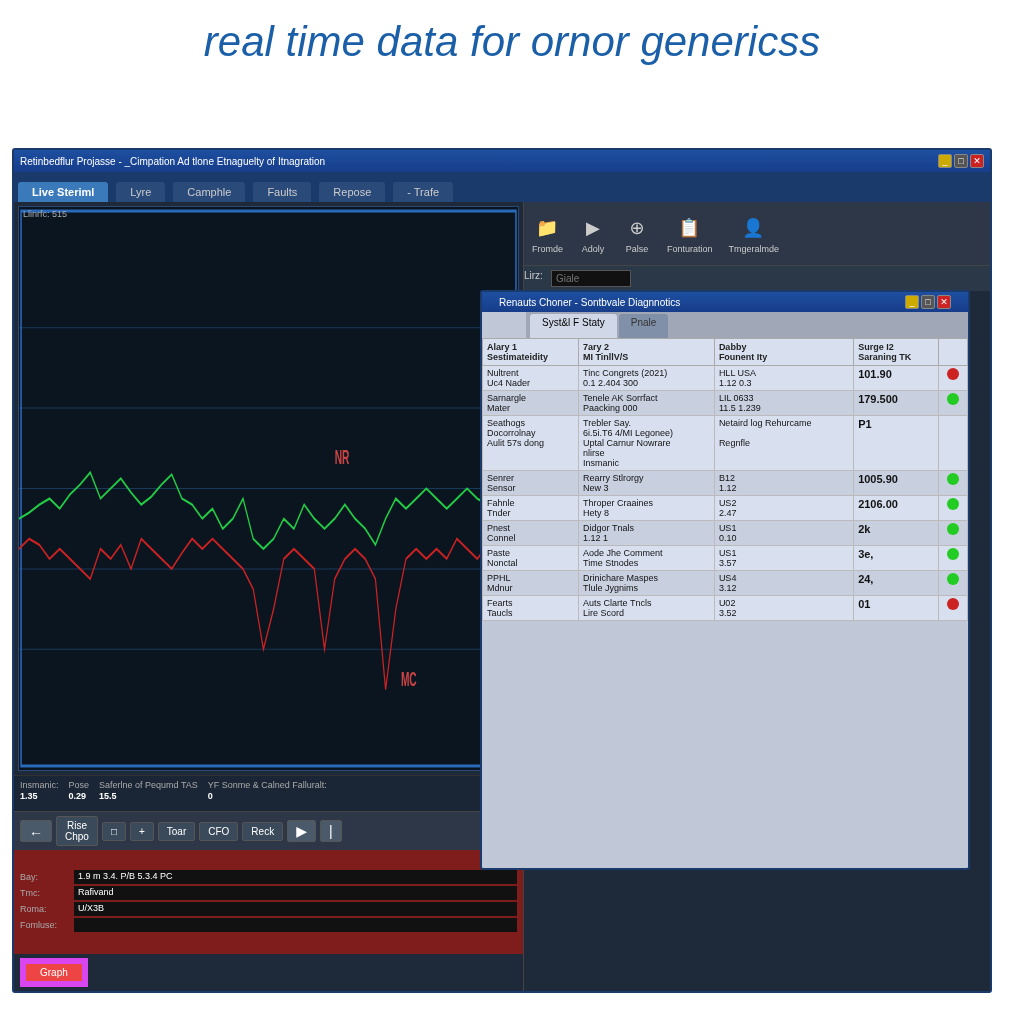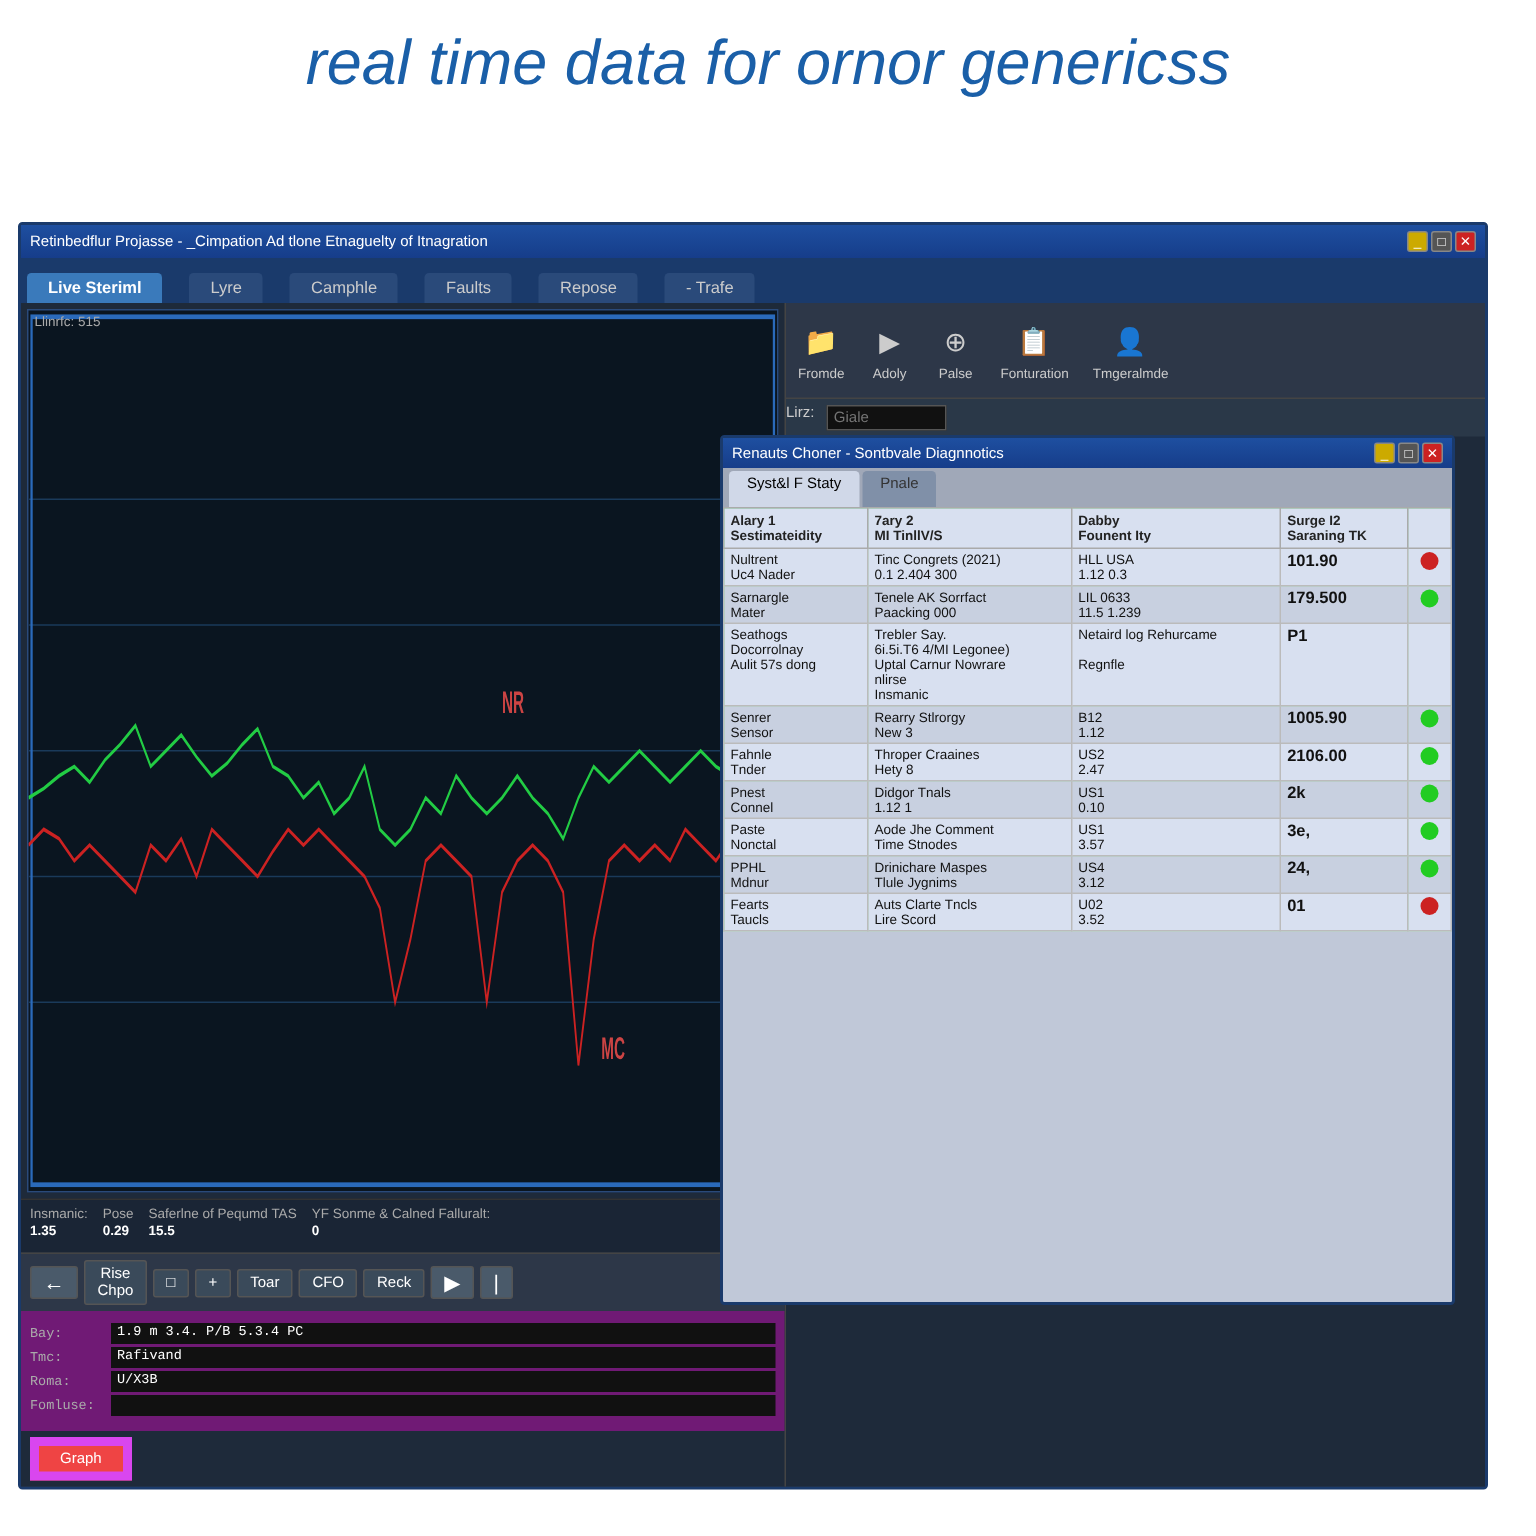--- a/index.html
+++ b/index.html
@@ -63,21 +63,21 @@
       background: #555;
       color: white;
     }
     .titlebar-btn.red { background: #cc2222; }
     .titlebar-btn.yellow { background: #ccaa00; }
 
     
     .tab-bar {
       background: #1a3a6b;
       display: flex;
-      gap: 18px;
+      gap: 8px;
       padding: 3px 4px 0;
       height: 30px;
       align-items: flex-end;
     }
     .tab {
       padding: 4px 14px;
       font-size: 11px;
       cursor: pointer;
       border-radius: 3px 3px 0 0;
       color: #ccc;
@@ -188,25 +188,24 @@
       align-items: center;
     }
     .ctrl-btn.nav {
       background: #4a5a6a;
       font-size: 14px;
       padding: 2px 8px;
     }
 
     
     .info-fields {
-      background: #701a75;
-      padding: 8px 6px;
+      background: #7f1d1d;
+      padding: 20px 6px;
       font-size: 9px;
       color: #aaa;
-      font-family: Liberation Mono, monospace;
     }
     .info-row {
       display: flex;
       gap: 4px;
       margin-bottom: 2px;
       align-items: center;
     }
     .info-label {
       color: #aaa;
       width: 50px;
@@ -230,33 +229,34 @@
       background: #c0c8d8;
       border: 2px solid #1a3a6b;
       border-radius: 3px;
       z-index: 10;
     }
 
     .diag-titlebar {
       background: linear-gradient(to bottom, #1e4fa0, #163d8a);
       color: white;
       font-size: 10px;
-      padding: 3px 6px;
+      padding: 3px 17px;
       display: flex;
       justify-content: space-between;
       align-items: center;
       height: 20px;
     }
 
     .diag-tabs {
       background: #a0a8b8;
       display: flex;
       gap: 2px;
       padding: 2px 4px 0;
       height: 26px;
+      margin-left: 44px;
     }
     .diag-tab {
       padding: 3px 12px;
       font-size: 10px;
       cursor: pointer;
       border-radius: 3px 3px 0 0;
       background: #8090a8;
       color: #333;
     }
     .diag-tab.active {

